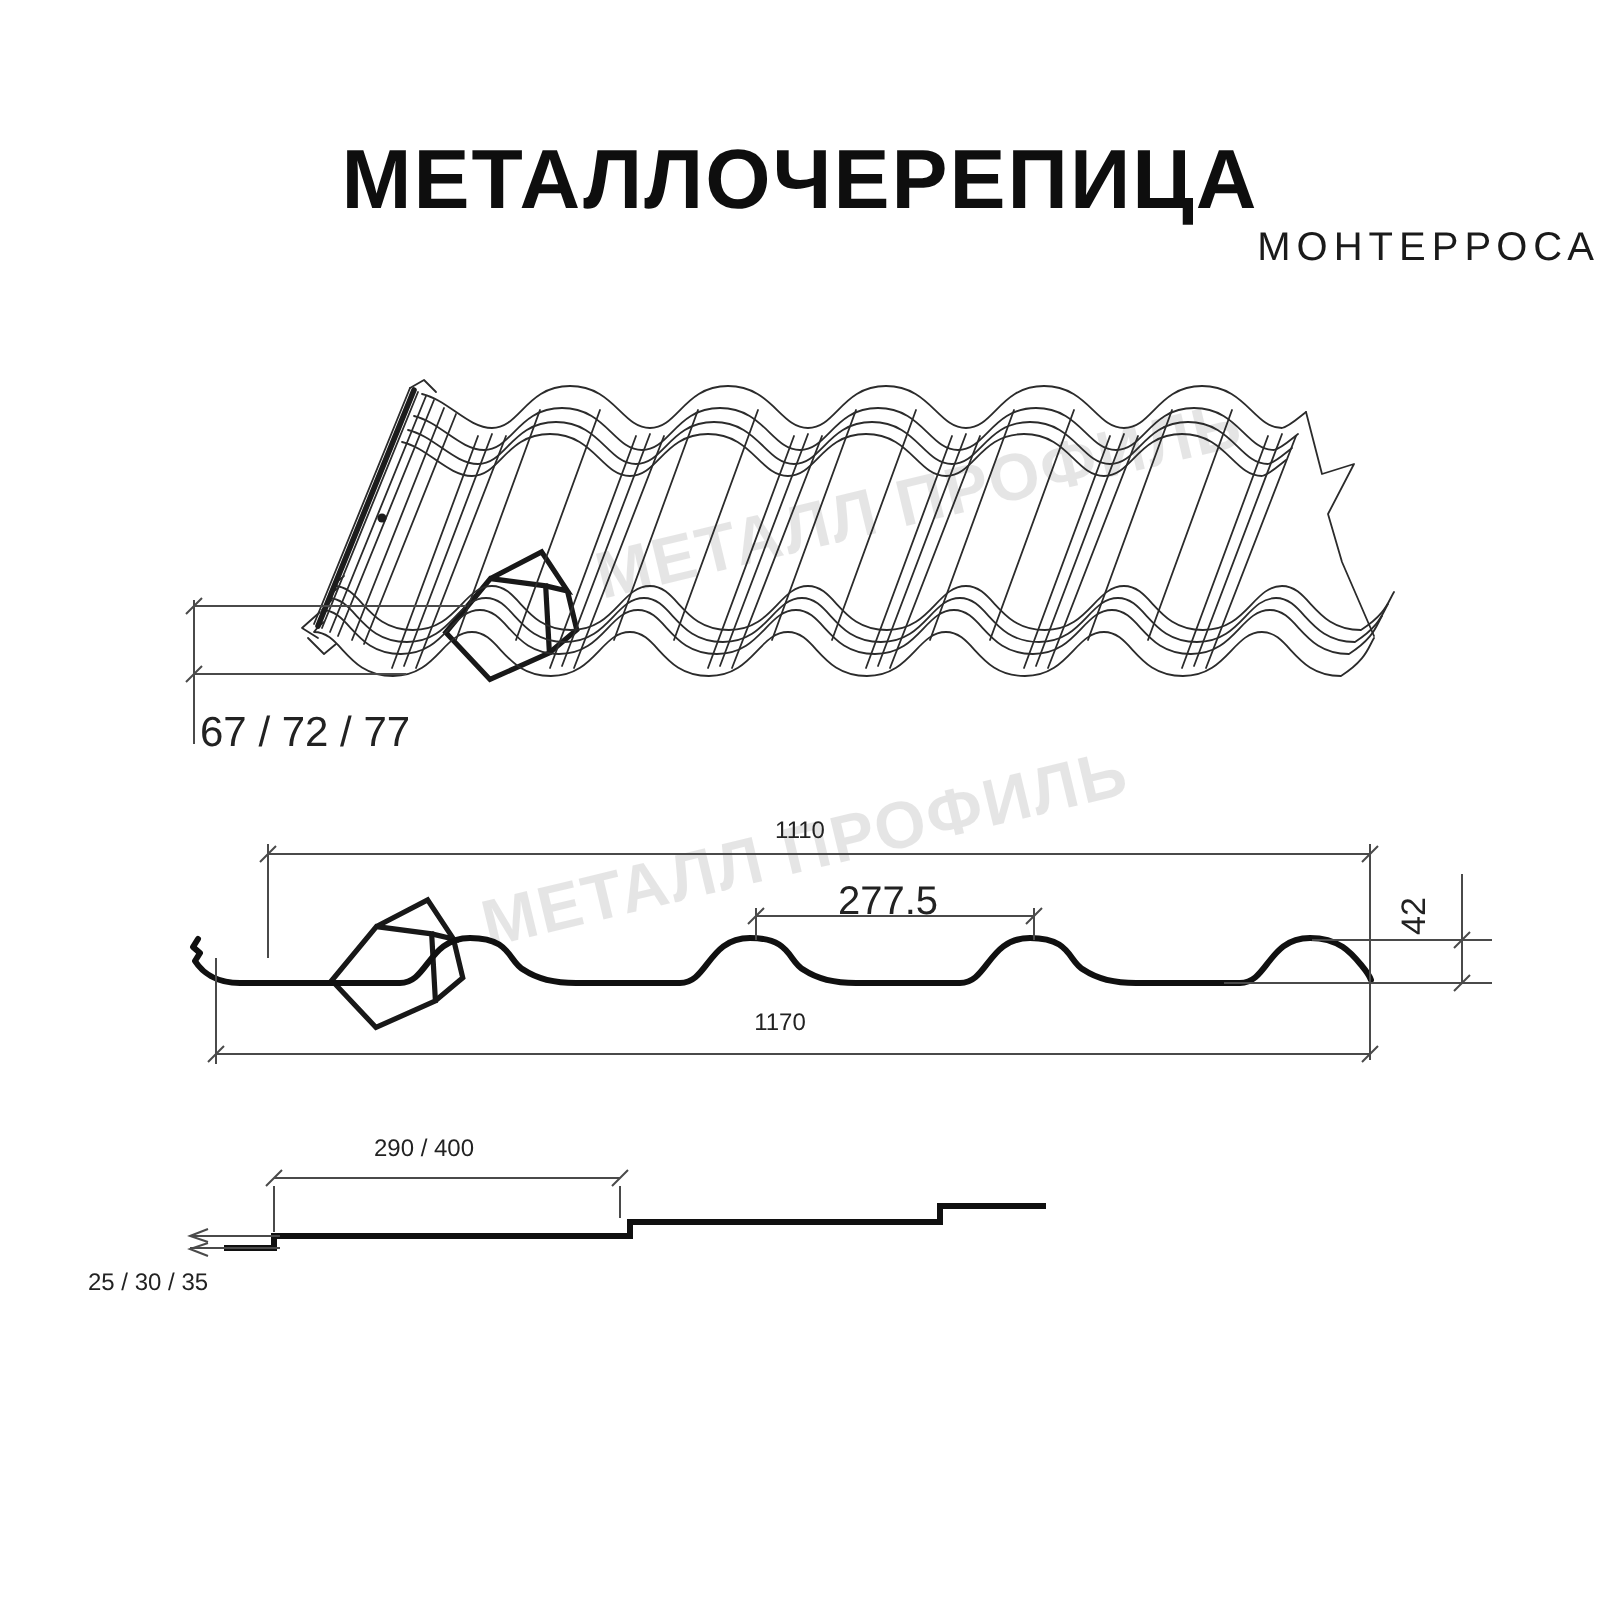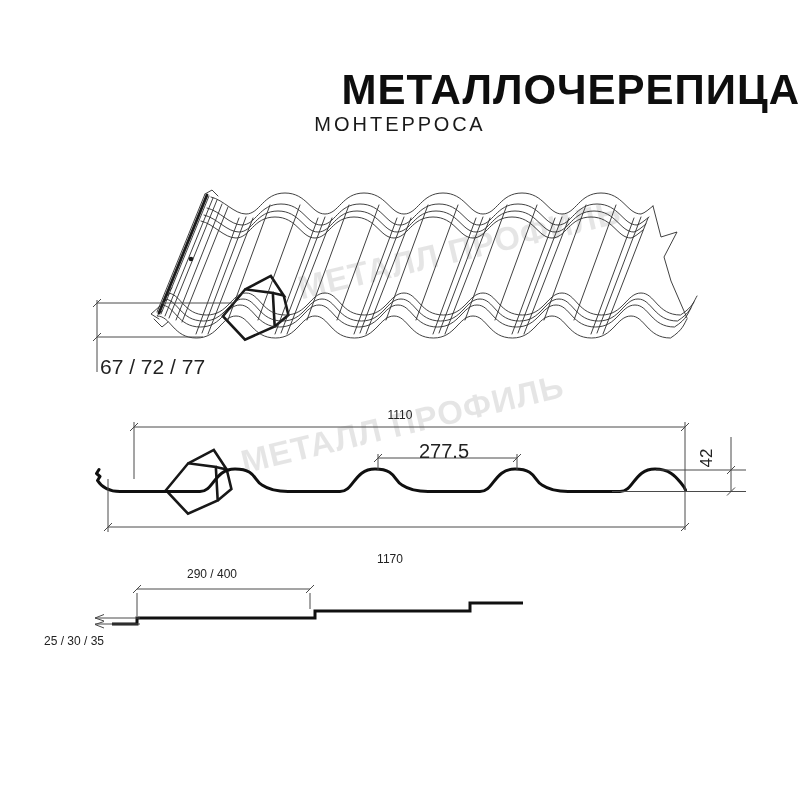--- a/index.html
+++ b/index.html
@@ -1,20 +1,20 @@
 <!DOCTYPE html>
 <html><head>
 <meta charset="utf-8">
 <style>
   html,body{margin:0;padding:0;background:#ffffff;}
   .page{position:relative;width:800px;height:800px;background:#fff;overflow:hidden;
         font-family:"Liberation Sans",sans-serif;color:#1a1a1a;}
-  .title{position:absolute;top:66px;left:0;width:800px;text-align:right;
+  .title{position:absolute;top:66px;left:0;width:800px;text-align:center;
          font-size:42px;font-weight:bold;letter-spacing:1px;color:#0e0e0e;}
-  .subtitle{position:absolute;top:113px;left:0;width:800px;text-align:center;
+  .subtitle{position:absolute;top:113px;left:0;width:800px;text-align:right;
          font-size:20px;font-weight:normal;letter-spacing:3px;color:#1a1a1a;}
   .lbl{position:absolute;font-size:12px;color:#222;white-space:nowrap;}
   .lbl.center{transform:translateX(-50%);}
   .lbl.vert{transform:rotate(-90deg);transform-origin:center;}
   svg.lineart{position:absolute;left:0;top:0;z-index:3;}
   .labels{position:absolute;left:0;top:0;width:800px;height:800px;z-index:4;pointer-events:none;}
   .wm{position:absolute;z-index:1;display:flex;align-items:flex-start;gap:10px;
       color:rgba(0,0,0,0.10);}
   .wm .wm-text{font-size:33px;font-weight:bold;letter-spacing:1px;white-space:nowrap;line-height:1;}
   .wm svg{opacity:0.9;}
@@ -141,19 +141,19 @@
     <div class="subtitle">МОНТЕРРОСА</div>
 
     <div class="lbl" style="left:100px;top:355px;font-size:21px;">67 / 72 / 77</div>
 
     <div class="lbl center" style="left:400px;top:408px;">1110</div>
 
     <div class="lbl center" style="left:444px;top:440px;font-size:20px;">277.5</div>
 
     <div class="lbl vert" style="left:698px;top:448px;font-size:17px;">42</div>
 
-    <div class="lbl center" style="left:390px;top:504px;margin-top:48px;">1170</div>
+    <div class="lbl center" style="left:390px;top:504px;">1170</div>
 
     <div class="lbl center" style="left:212px;top:567px;">290 / 400</div>
 
     <div class="lbl" style="left:44px;top:634px;text-align:right;">25 / 30 / 35</div>
   </div>
 </div>
 
 </body></html>

